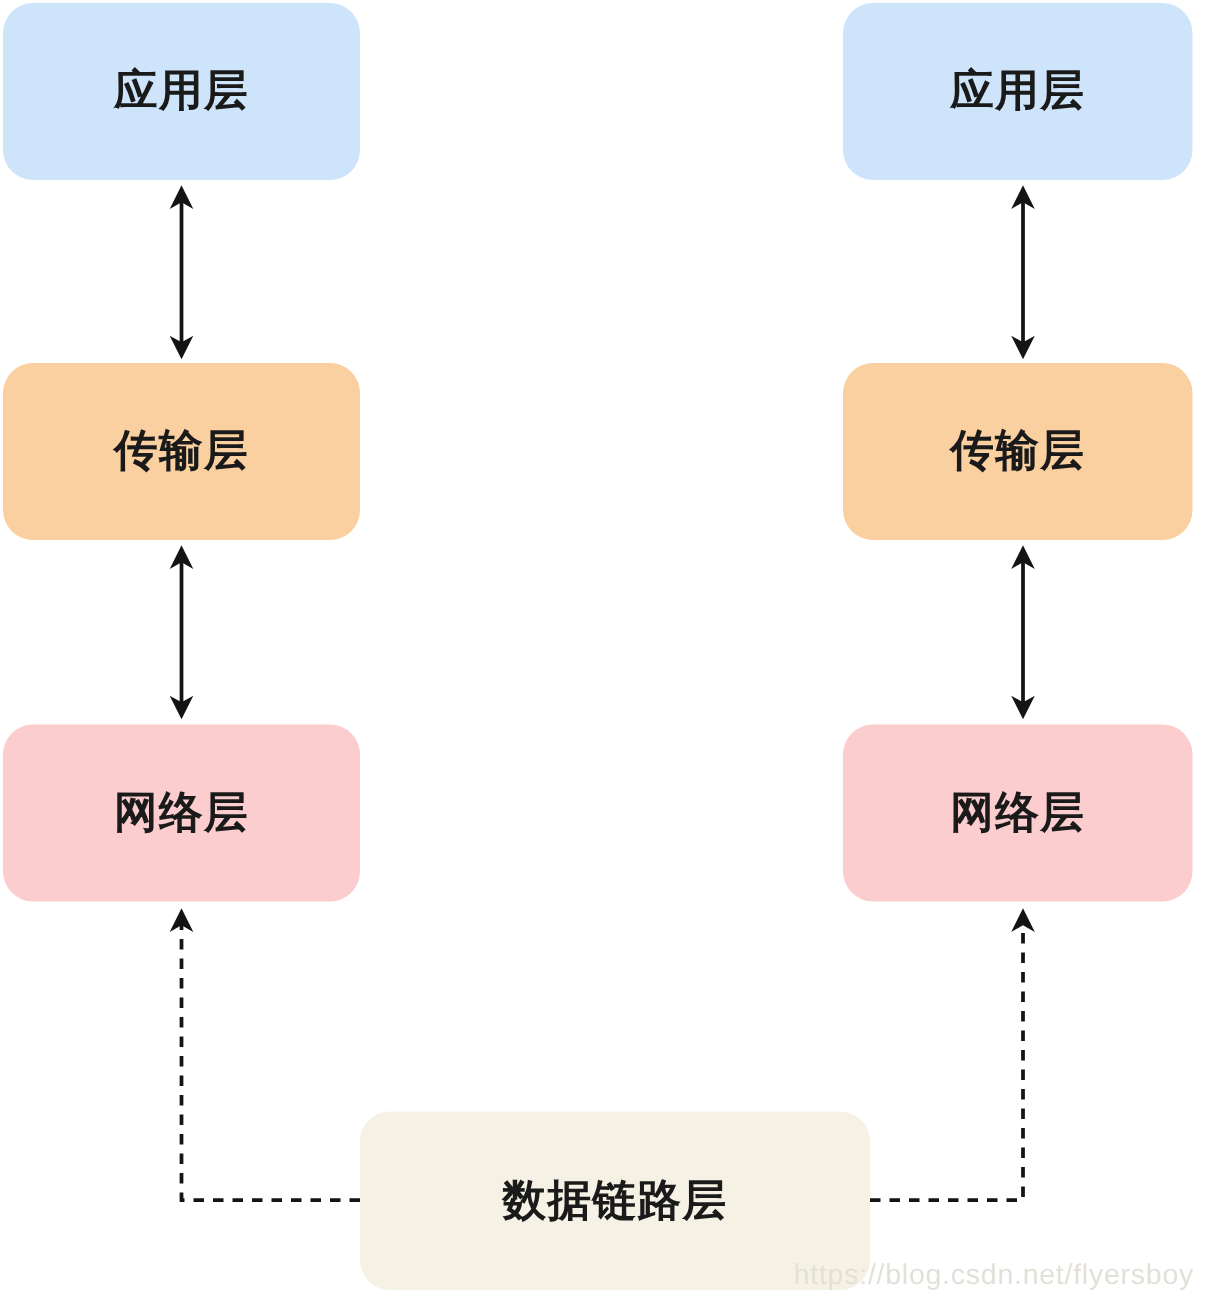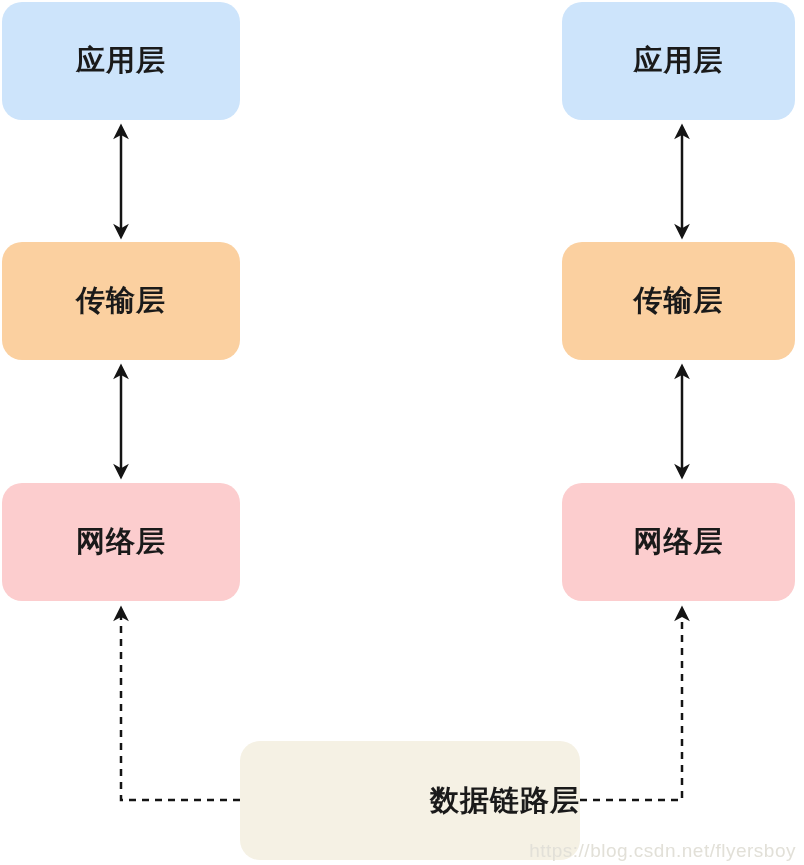--- a/index.html
+++ b/index.html
@@ -11,21 +11,21 @@
     border-radius:20px;
     display:flex;align-items:center;justify-content:center;
     font-size:29px;font-weight:700;color:#1a1a1a;letter-spacing:1px;
   }
   .n-l-app   {left:2px;  top:2px;   width:238px;height:118px;}
   .n-l-trans {left:2px;  top:242px; width:238px;height:118px;}
   .n-l-net   {left:2px;  top:483px; width:238px;height:118px;}
   .n-r-app   {left:562px;top:2px;   width:233px;height:118px;}
   .n-r-trans {left:562px;top:242px; width:233px;height:118px;}
   .n-r-net   {left:562px;top:483px; width:233px;height:118px;}
-  .n-datalink{left:240px;top:741px; width:340px;height:119px;justify-content:flex-end;}
+  .n-datalink{left:240px;top:741px; width:340px;height:119px;}
   .watermark{
     position:absolute;top:840px;right:8px;
     font-size:19px;color:#e2e0d8;letter-spacing:0.5px;
   }
 </style>
 </head>
 <body>
 
 <div class="canvas">
 

